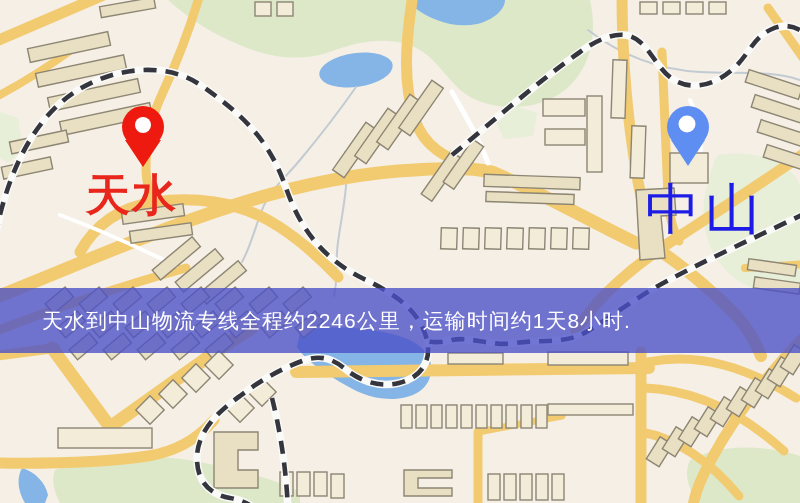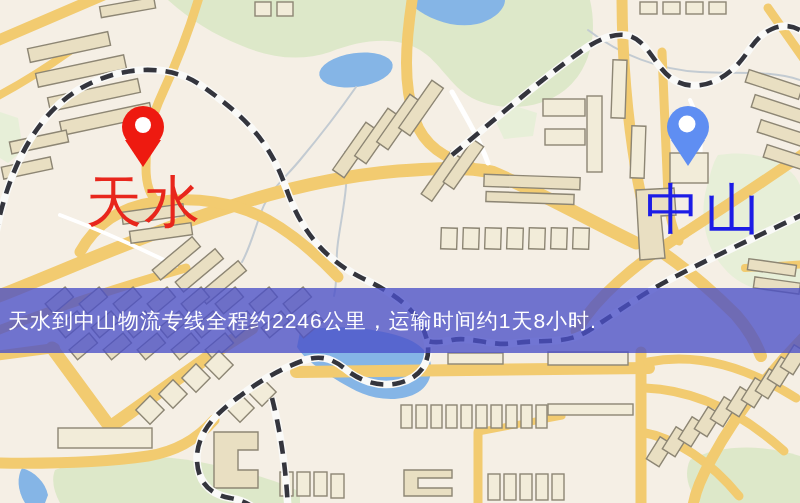--- a/index.html
+++ b/index.html
@@ -13,28 +13,28 @@
   .stream{fill:none;stroke:var(--stream,#c3cbd2);stroke-width:2;stroke-linecap:round;}
   .road{fill:none;stroke:var(--road,#f2cb70);stroke-linecap:round;stroke-linejoin:round;}
   .wroad{fill:none;stroke:#ffffff;stroke-linecap:round;}
   .rlc{fill:none;stroke:var(--railway-casing,#fafaf8);stroke-width:7.5;}
   .rl{fill:none;stroke:var(--railway,#34353d);stroke-width:4.6;stroke-dasharray:13 9;}
   .bld{fill:var(--building,#e9dfc2);stroke:var(--building-outline,#8d8674);stroke-width:1.4;}
   .bldl{fill:var(--building-light,#f2ecd9);stroke:var(--building-outline,#8d8674);stroke-width:1.4;}
   .pin-o{fill:var(--origin-pin,#ee1a10);}
   .pin-d{fill:var(--destination-pin,#5f8ef2);}
   .pin-label{position:absolute;line-height:1;white-space:nowrap;}
-  .origin-label{left:86px;top:174px;font-family:"Liberation Serif",serif;font-weight:400;
-                font-size:56px;color:var(--origin-label,#e8261c);letter-spacing:2px;}
+  .origin-label{left:86px;top:174px;font-family:"Liberation Serif",serif;font-weight:700;
+                font-size:44px;color:var(--origin-label,#e8261c);letter-spacing:2px;}
   .destination-label{left:645px;top:182px;font-weight:500;
                 font-size:55px;color:var(--destination-label,#1c1ce6);letter-spacing:5px;}
   .banner{position:absolute;left:0;top:288px;width:800px;height:65px;
           background:var(--banner-bg,rgba(74,80,200,0.78));
           display:flex;align-items:center;}
-  .banner span{padding-left:8px;font-size:21px;color:var(--banner-text,#ffffff);letter-spacing:1px;}
+  .banner span{padding-left:42px;font-size:21px;color:var(--banner-text,#ffffff);letter-spacing:1px;}
 </style>
 </head>
 <body>
 
 <div class="stage">
 
   <svg class="map-svg" width="800" height="503" viewBox="0 0 800 503" xmlns="http://www.w3.org/2000/svg">
 
     <g>
       <path class="park" d="M168,0 L590,0 C598,35 590,70 565,90 C540,110 500,112 472,98 C450,86 440,62 420,50 C395,35 360,40 330,52 C300,62 270,58 240,45 C215,35 190,20 168,0 Z"></path>

